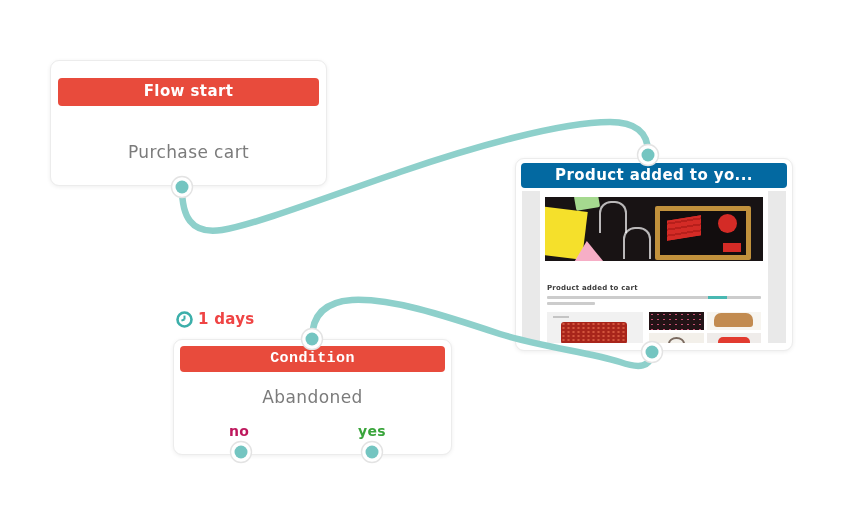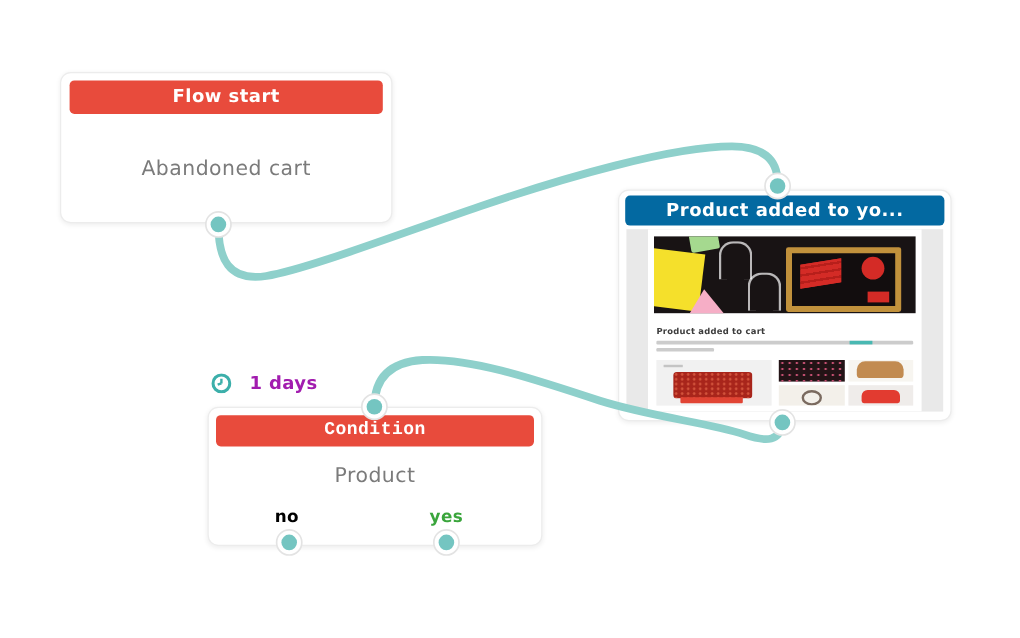--- a/index.html
+++ b/index.html
@@ -14,33 +14,33 @@
   }
   .node-header{
     color:#fff;font-weight:bold;font-size:15px;text-align:center;
     border-radius:4px;letter-spacing:.4px;
   }
   .node-body-text{
     color:#7b7b7b;font-size:17px;text-align:center;letter-spacing:.4px;
   }
   
   #flow-start{left:50px;top:60px;width:277px;height:126px;}
-  #flow-start .node-header{margin:6px 7px 0;height:28px;line-height:26px;background:#e84b3c;}
+  #flow-start .node-header{margin:17px 7px 0;height:28px;line-height:26px;background:#e84b3c;}
   #flow-start .node-body-text{margin-top:36px;}
   
   #condition{left:173px;top:339px;width:279px;height:116px;}
   #condition .node-header{margin:6px 6px 0;height:26px;line-height:26px;background:#e84b3c;font-family:Liberation Mono, monospace;}
   #condition .node-body-text{margin-top:15px;}
   .branch{position:absolute;bottom:15px;font-size:14px;font-weight:bold;letter-spacing:.3px;}
-  .branch-no{left:55px;color:#000000;}
+  .branch-no{left:55px;color:#be185d;}
   .branch-yes{left:184px;color:#3aa53c;text-align:center;}
   
   .delay-badge{
-    position:absolute;left:176px;top:310px;display:flex;align-items:center;gap:15px;
-    color:#a21caf;font-size:15px;font-weight:bold;z-index:2;letter-spacing:.3px;
+    position:absolute;left:176px;top:310px;display:flex;align-items:center;gap:5px;
+    color:#ef4444;font-size:15px;font-weight:bold;z-index:2;letter-spacing:.3px;
   }
   
   #email-node{left:515px;top:158px;width:278px;height:193px;}
   #email-node .node-header{margin:4px 5px 0;height:25px;line-height:25px;background:#0369a1;}
   .email-preview{
     margin:3px 6px 5px;background:#e9e9e9;height:152px;
     display:flex;justify-content:center;overflow:hidden;
   }
   .email-doc{background:#fff;width:228px;height:100%;box-sizing:border-box;padding:6px 5px 0;}
   .banner{position:relative;height:64px;background:#181314;overflow:hidden;}
@@ -50,21 +50,21 @@
     border-left:30px solid transparent;border-right:12px solid transparent;
     border-bottom:28px solid #f6aec6;transform:rotate(-16deg);}
   .chalk{position:absolute;border:2px solid rgba(255,255,255,.7);background:transparent;}
   .chalk-1{left:54px;top:4px;width:24px;height:30px;border-radius:12px 12px 0 0;border-bottom:none;}
   .chalk-2{left:78px;top:30px;width:24px;height:30px;border-radius:12px 12px 0 0;border-bottom:none;}
   .frame{position:absolute;right:12px;top:9px;width:86px;height:44px;border:5px solid #c1913c;background:#120d0e;border-radius:2px;}
   .badge-ribbon{position:absolute;left:7px;top:7px;width:34px;height:20px;background:#d42b26;transform:skewY(-9deg);
     background-image:repeating-linear-gradient(0deg,#d42b26 0 4px,#b71f1b 4px 6px);}
   .badge-round{position:absolute;right:9px;top:3px;width:19px;height:19px;border-radius:50%;background:#d42b26;}
   .badge-small{position:absolute;right:5px;bottom:3px;width:18px;height:9px;background:#d42b26;}
-  .doc-heading{font-size:7px;font-weight:bold;color:#3c3c3c;margin:11px 2px 4px;letter-spacing:.2px;}
+  .doc-heading{font-size:7px;font-weight:bold;color:#3c3c3c;margin:23px 2px 4px;letter-spacing:.2px;}
   .doc-line{position:relative;height:3px;background:#cccccc;border-radius:1px;margin:3px 2px;}
   .doc-line .link-chunk{position:absolute;right:16%;top:0;width:9%;height:100%;background:#49b8b2;}
   .doc-line.short{width:22%;}
   .products{display:flex;gap:6px;margin:7px 2px 0;height:38px;}
   .product-left{width:96px;background:#f1f1f1;position:relative;}
   .mini-label{position:absolute;left:6px;top:4px;width:16px;height:2px;background:#c4c4c4;}
   .clutch{position:absolute;left:14px;top:10px;width:66px;height:22px;background:#a8251b;border-radius:3px;
     background-image:radial-gradient(#d4553d 1px,transparent 1.4px);background-size:5px 4px;}
   .clutch:after{content:"";position:absolute;left:6px;bottom:-4px;width:52px;height:5px;background:#e14434;border-radius:1px;}
   .product-grid{flex:1;display:grid;grid-template-columns:1fr 1fr;grid-template-rows:1fr 1fr;gap:3px;}
@@ -79,37 +79,37 @@
   
   .wires{position:absolute;left:0;top:0;z-index:10;pointer-events:none;}
 </style>
 </head>
 <body>
 
 <div class="canvas">
 
   <div class="node" id="flow-start">
     <div class="node-header">Flow start</div>
-    <div class="node-body-text">Abandoned cart</div>
+    <div class="node-body-text">Purchase cart</div>
   </div>
 
   <div class="delay-badge">
     <span style="display:inline-flex;">
       <svg width="17" height="17" viewBox="0 0 17 17">
         <circle cx="8.5" cy="8.5" r="7" fill="none" stroke="#3cafaa" stroke-width="2.6"></circle>
         <line x1="8.5" y1="8.5" x2="8.5" y2="4.6" stroke="#3cafaa" stroke-width="2"></line>
         <line x1="8.5" y1="8.5" x2="5.4" y2="9.6" stroke="#3cafaa" stroke-width="2"></line>
       </svg>
     </span>
     <span>1 days</span>
   </div>
 
   <div class="node" id="condition">
     <div class="node-header">Condition</div>
-    <div class="node-body-text">Product</div>
+    <div class="node-body-text">Abandoned</div>
     <div class="branch branch-no">no</div>
     <div class="branch branch-yes">yes</div>
   </div>
 
   <div class="node" id="email-node">
     <div class="node-header">Product added to yo...</div>
     <div class="email-preview">
       <div class="email-doc">
         <div class="banner">
           <div class="tag-green"></div>

